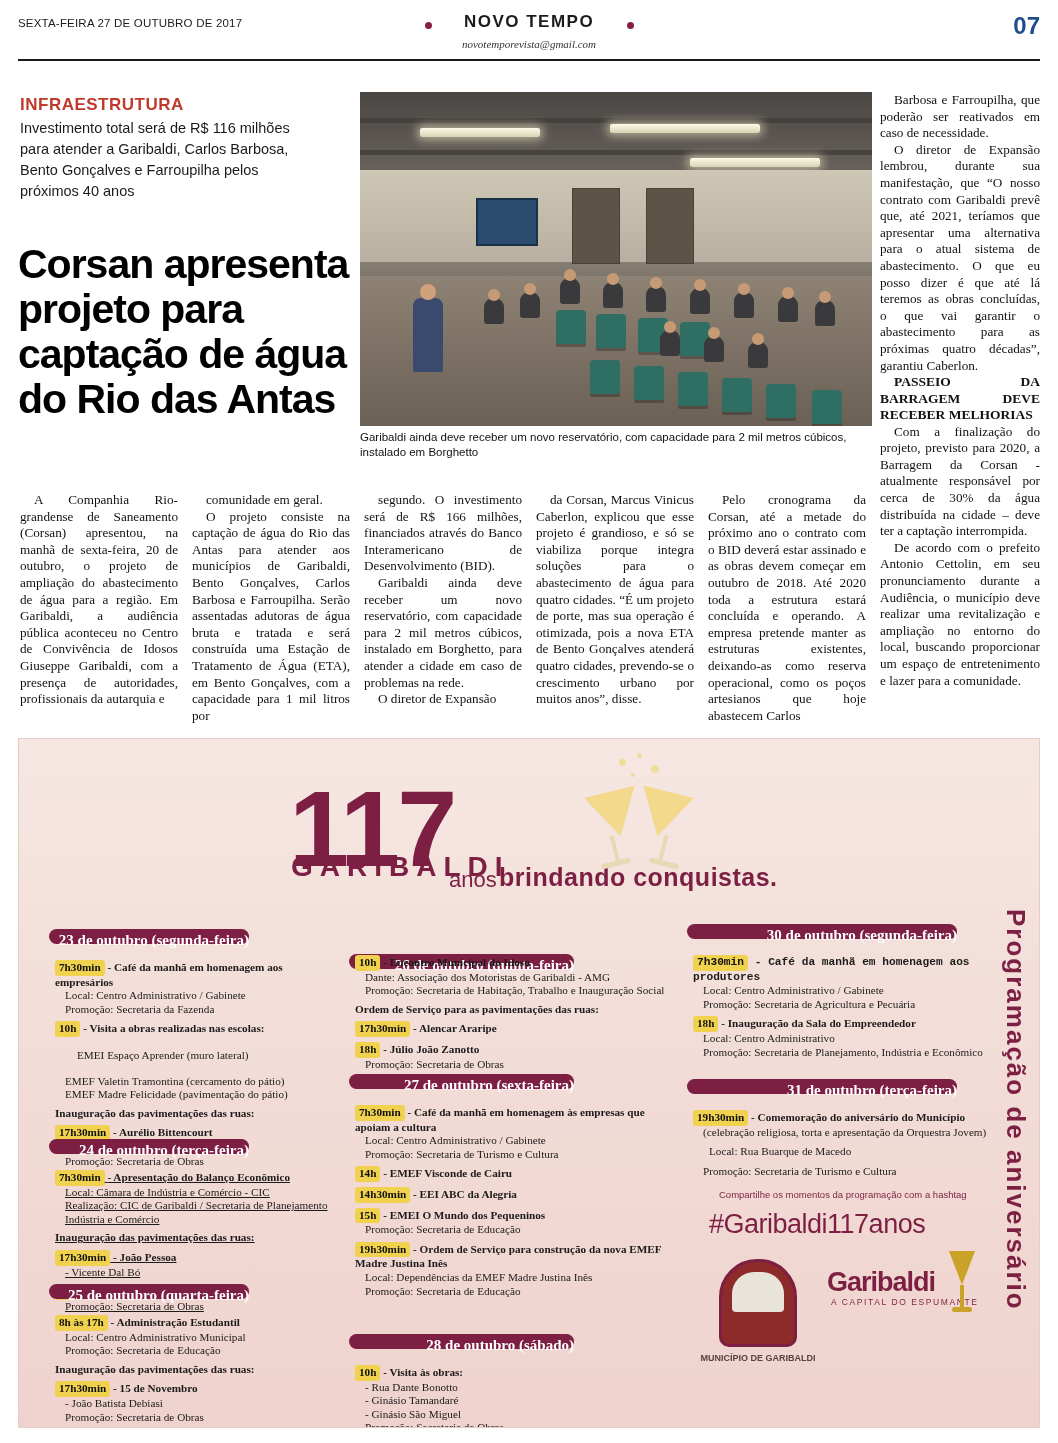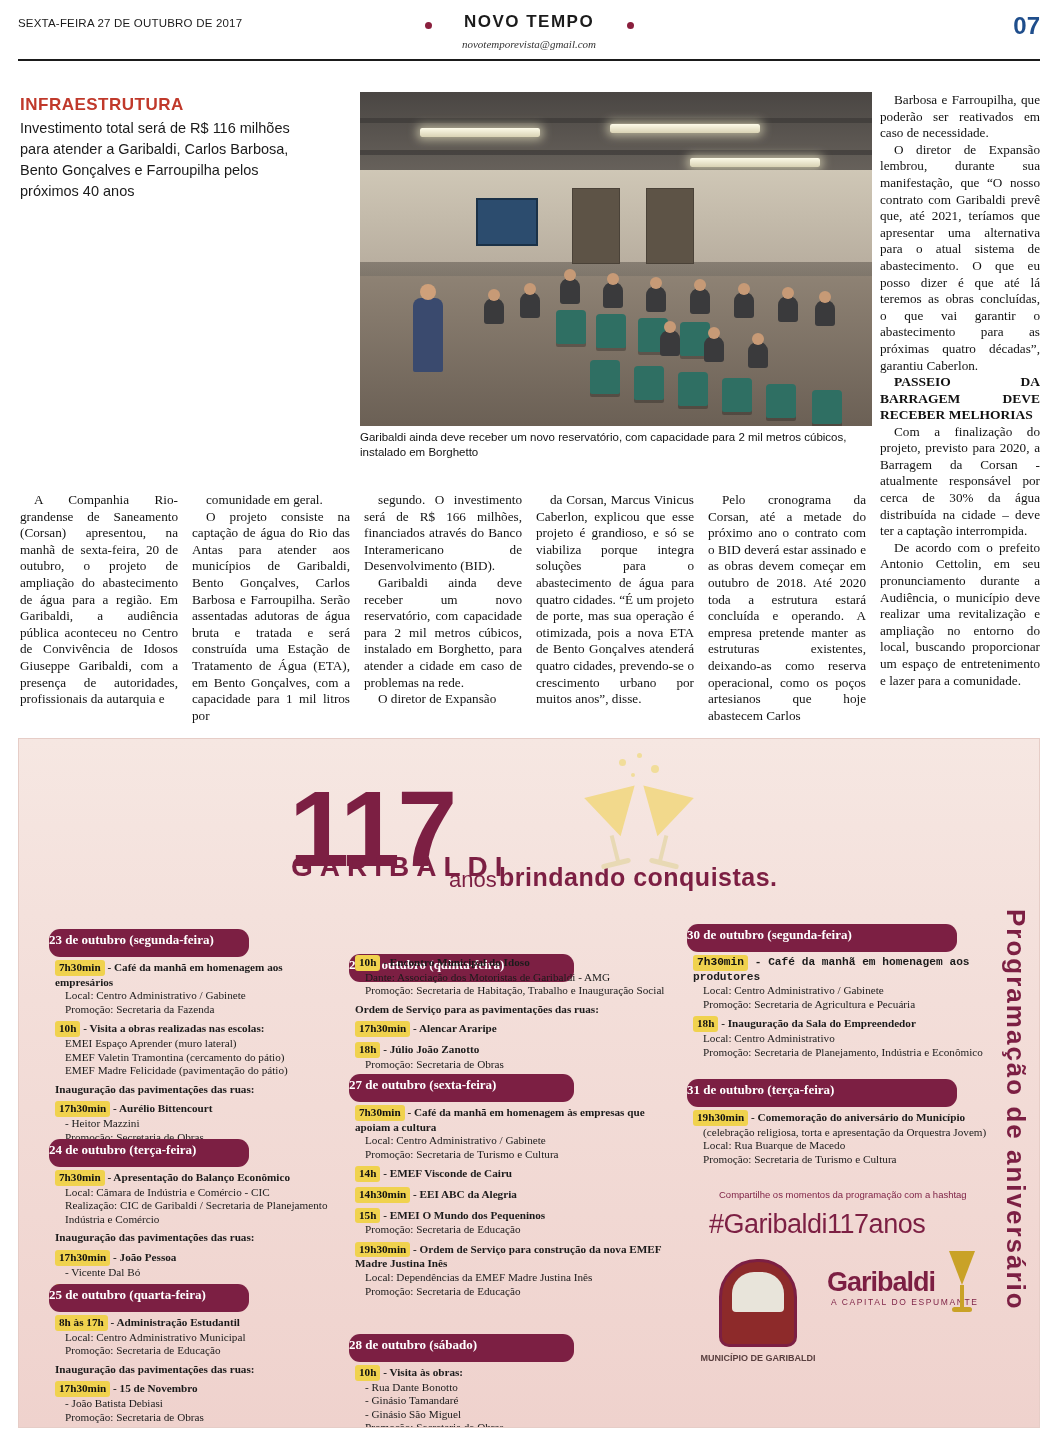--- a/index.html
+++ b/index.html
@@ -181,24 +181,24 @@
 
   .vertical-title {
     position:absolute; right:8px; top:170px;
     writing-mode:vertical-rl;
     font-family:"Liberation Sans", sans-serif;
     font-weight:bold; font-size:26px; letter-spacing:2px;
     color:#7c1f43;
   }
 
   .daybar {
-    position:absolute; height:28px; border-radius:11px;
+    position:absolute; height:15px; border-radius:11px;
     background:#7c1f43; color:#fff;
     font-family:"Liberation Serif", serif; font-weight:bold;
-    font-size:13px; line-height:22px; text-align:left;
+    font-size:15px; line-height:22px; text-align:right;
   }
   .entry { position:absolute; font-size:11.2px; line-height:13.6px; color:#1b1b1b; }
   .entry b { font-weight:bold; }
   .timechip {
     display:inline-block; background:#f0d24e; color:#111;
     font-weight:bold; padding:1px 4px; border-radius:3px;
   }
   .ent-line { margin:0; }
   .ent-sub { margin:0; padding-left:10px; }
 
@@ -249,20 +249,21 @@
     <div class="mast-title">NOVO TEMPO</div>
     <div class="mast-dot left"></div>
     <div class="mast-dot right"></div>
     <div class="mast-mail">novotemporevista@gmail.com</div>
     <div class="mast-page">07</div>
     <div class="mast-rule"></div>
   </div>
 
   <div class="kicker">INFRAESTRUTURA</div>
   <div class="standfirst">Investimento total será de R$ 116 milhões para atender a Garibaldi, Carlos Barbosa, Bento Gonçalves e Farroupilha pelos próximos 40 anos</div>
+  <div class="headline">Corsan apresenta projeto para captação de água do Rio das Antas</div>
 
   <div class="photo-wrap">
     <div class="photo">
       <div class="ceil"></div>
       <div class="beam" style="left:0;top:26px;width:512px;height:5px;"></div>
       <div class="beam" style="left:0;top:58px;width:512px;height:5px;"></div>
       <div class="lamp" style="left:60px;top:36px;width:120px;"></div>
       <div class="lamp" style="left:250px;top:32px;width:150px;"></div>
       <div class="lamp" style="left:330px;top:66px;width:130px;"></div>
       <div class="wallpanel"></div>
@@ -378,30 +379,30 @@
 
     <div class="vertical-title">Programação de aniversário</div>
 
     <div id="days-layer">
         <div class="daybar" style="left: 30px; top: 190px; width: 200px;">23 de outubro (segunda-feira)</div>
         <div class="entry" style="left: 36px; top: 216px; width: 284px;">
           <p class="ent-line" style="margin: 5px 0px 0px;"><span class="timechip">7h30min</span> <b>- Café da manhã em homenagem aos empresários</b></p>
           <p class="ent-sub" style="margin: 0px;">Local: Centro Administrativo / Gabinete</p>
           <p class="ent-sub" style="margin: 0px;">Promoção: Secretaria da Fazenda</p>
           <p class="ent-line" style="margin: 5px 0px 0px; font-family: Liberation Serif, serif;"><span class="timechip">10h</span> <b>- Visita a obras realizadas nas escolas:</b></p>
-          <p class="ent-sub" style="margin: 0px;">EMEI Espaço Aprender (muro lateral)</p>
+          <p class="ent-sub" style="margin: 12px;">EMEI Espaço Aprender (muro lateral)</p>
           <p class="ent-sub" style="margin: 0px;">EMEF Valetin Tramontina (cercamento do pátio)</p>
           <p class="ent-sub" style="margin: 0px;">EMEF Madre Felicidade (pavimentação do pátio)</p>
           <p class="ent-line" style="margin: 5px 0px 0px;"><b>Inauguração das pavimentações das ruas:</b></p>
           <p class="ent-line" style="margin: 5px 0px 0px;"><span class="timechip">17h30min</span> <b>- Aurélio Bittencourt</b></p>
           <p class="ent-sub" style="margin: 0px;">- Heitor Mazzini</p>
           <p class="ent-sub" style="margin: 0px;">Promoção: Secretaria de Obras</p>
         </div>
         <div class="daybar" style="left: 30px; top: 400px; width: 200px;">24 de outubro (terça-feira)</div>
-        <div class="entry" style="left: 36px; top: 426px; width: 284px;">
+        <div class="entry" style="left: 36px; top: 426px; width: 284px; text-decoration: underline;">
           <p class="ent-line" style="margin: 5px 0px 0px;"><span class="timechip">7h30min</span> <b>- Apresentação do Balanço Econômico</b></p>
           <p class="ent-sub" style="margin: 0px;">Local: Câmara de Indústria e Comércio - CIC</p>
           <p class="ent-sub" style="margin: 0px;">Realização: CIC de Garibaldi / Secretaria de Planejamento Indústria e Comércio</p>
           <p class="ent-line" style="margin: 5px 0px 0px;"><b>Inauguração das pavimentações das ruas:</b></p>
           <p class="ent-line" style="margin: 5px 0px 0px;"><span class="timechip">17h30min</span> <b>- João Pessoa</b></p>
           <p class="ent-sub" style="margin: 0px;">- Vicente Dal Bó</p>
           <p class="ent-line" style="margin: 5px 0px 0px;"><span class="timechip">18h</span> <b>- David Sartori</b></p>
           <p class="ent-sub" style="margin: 0px;">Promoção: Secretaria de Obras</p>
         </div>
         <div class="daybar" style="left: 30px; top: 545px; width: 200px;">25 de outubro (quarta-feira)</div>
@@ -451,21 +452,21 @@
           <p class="ent-sub" style="margin: 0px;">Local: Centro Administrativo / Gabinete</p>
           <p class="ent-sub" style="margin: 0px;">Promoção: Secretaria de Agricultura e Pecuária</p>
           <p class="ent-line" style="margin: 5px 0px 0px;"><span class="timechip">18h</span> <b>- Inauguração da Sala do Empreendedor</b></p>
           <p class="ent-sub" style="margin: 0px;">Local: Centro Administrativo</p>
           <p class="ent-sub" style="margin: 0px;">Promoção: Secretaria de Planejamento, Indústria e Econômico</p>
         </div>
         <div class="daybar" style="left: 668px; top: 340px; width: 270px;">31 de outubro (terça-feira)</div>
         <div class="entry" style="left: 674px; top: 366px; width: 294px;">
           <p class="ent-line" style="margin: 5px 0px 0px;"><span class="timechip">19h30min</span> <b>- Comemoração do aniversário do Município</b></p>
           <p class="ent-sub" style="margin: 0px;">(celebração religiosa, torta e apresentação da Orquestra Jovem)</p>
-          <p class="ent-sub" style="margin: 0px;">Local: Rua Buarque de Macedo</p>
+          <p class="ent-sub" style="margin: 6px;">Local: Rua Buarque de Macedo</p>
           <p class="ent-sub" style="margin: 0px;">Promoção: Secretaria de Turismo e Cultura</p>
         </div>
       </div>
 
     <div class="share-note">Compartilhe os momentos da programação com a hashtag</div>
     <div class="hashtag">#Garibaldi117anos</div>
 
     <div class="brasao">
         <div class="brasao-inner"></div>
       </div>

